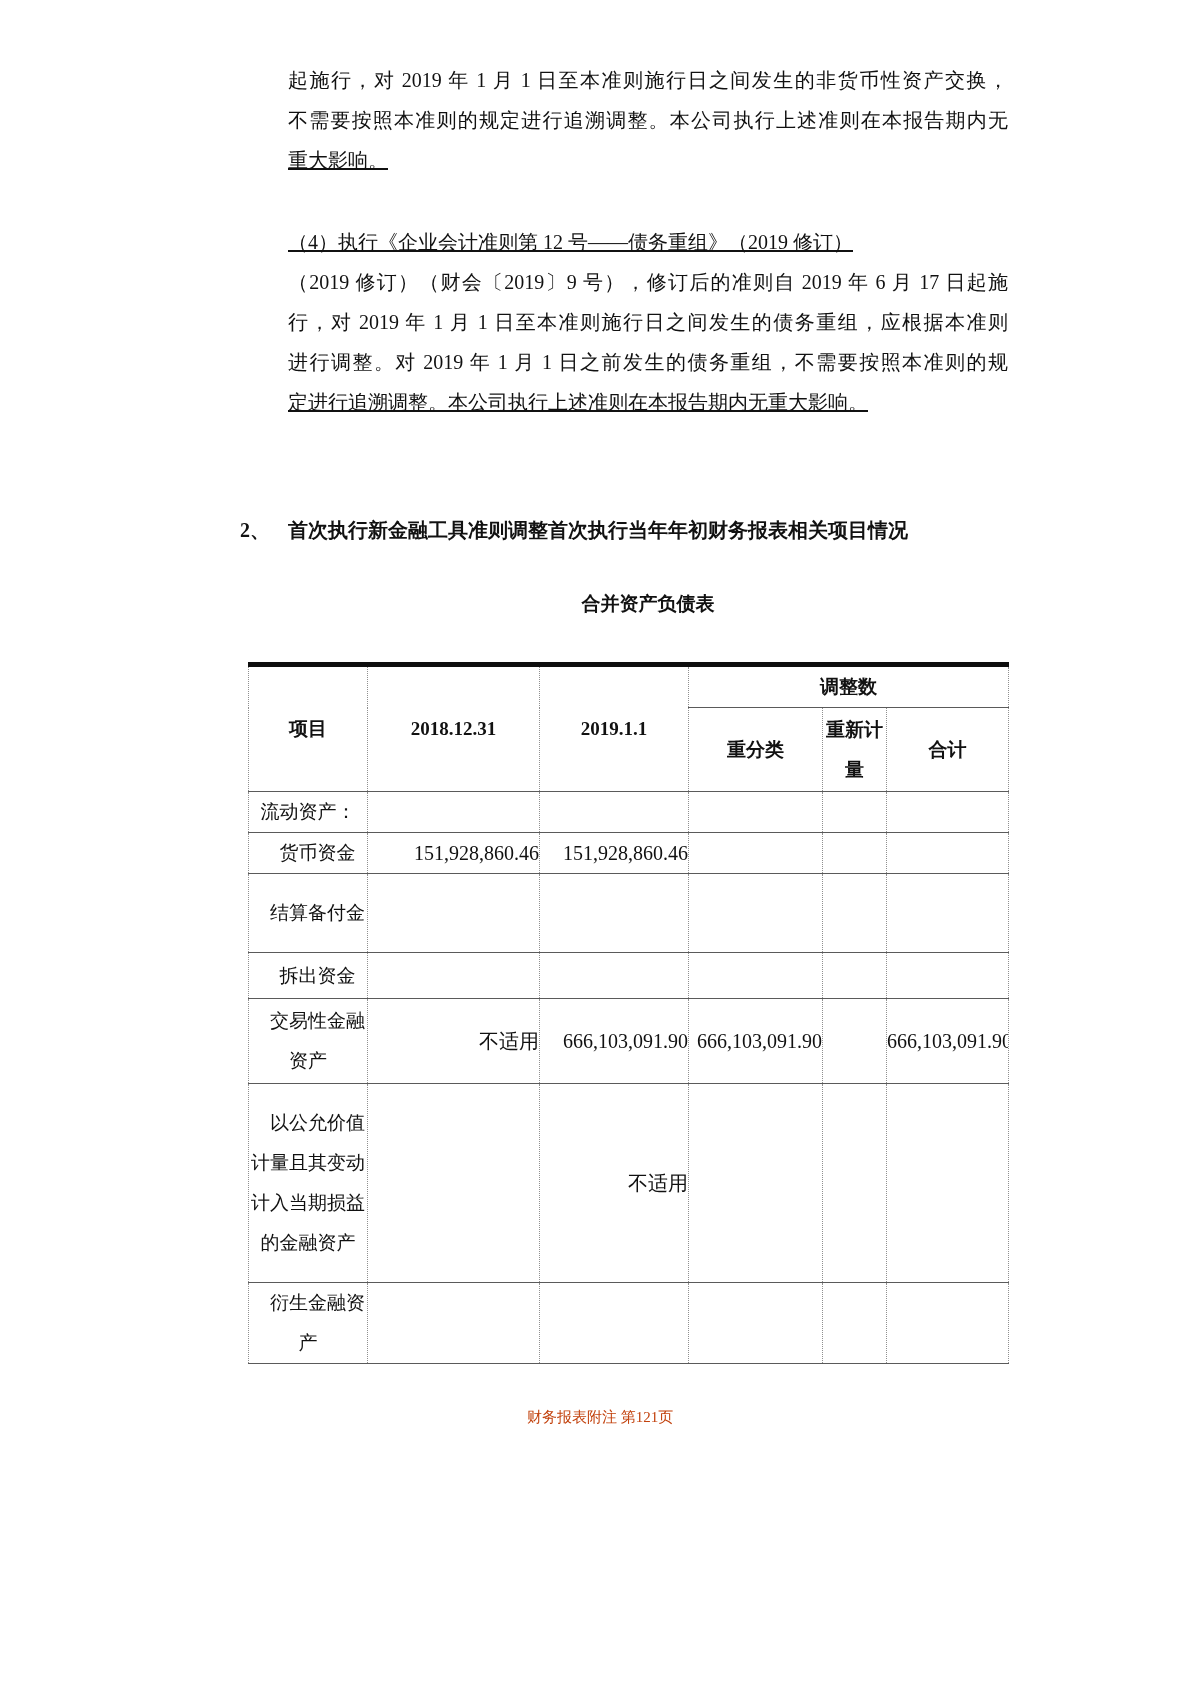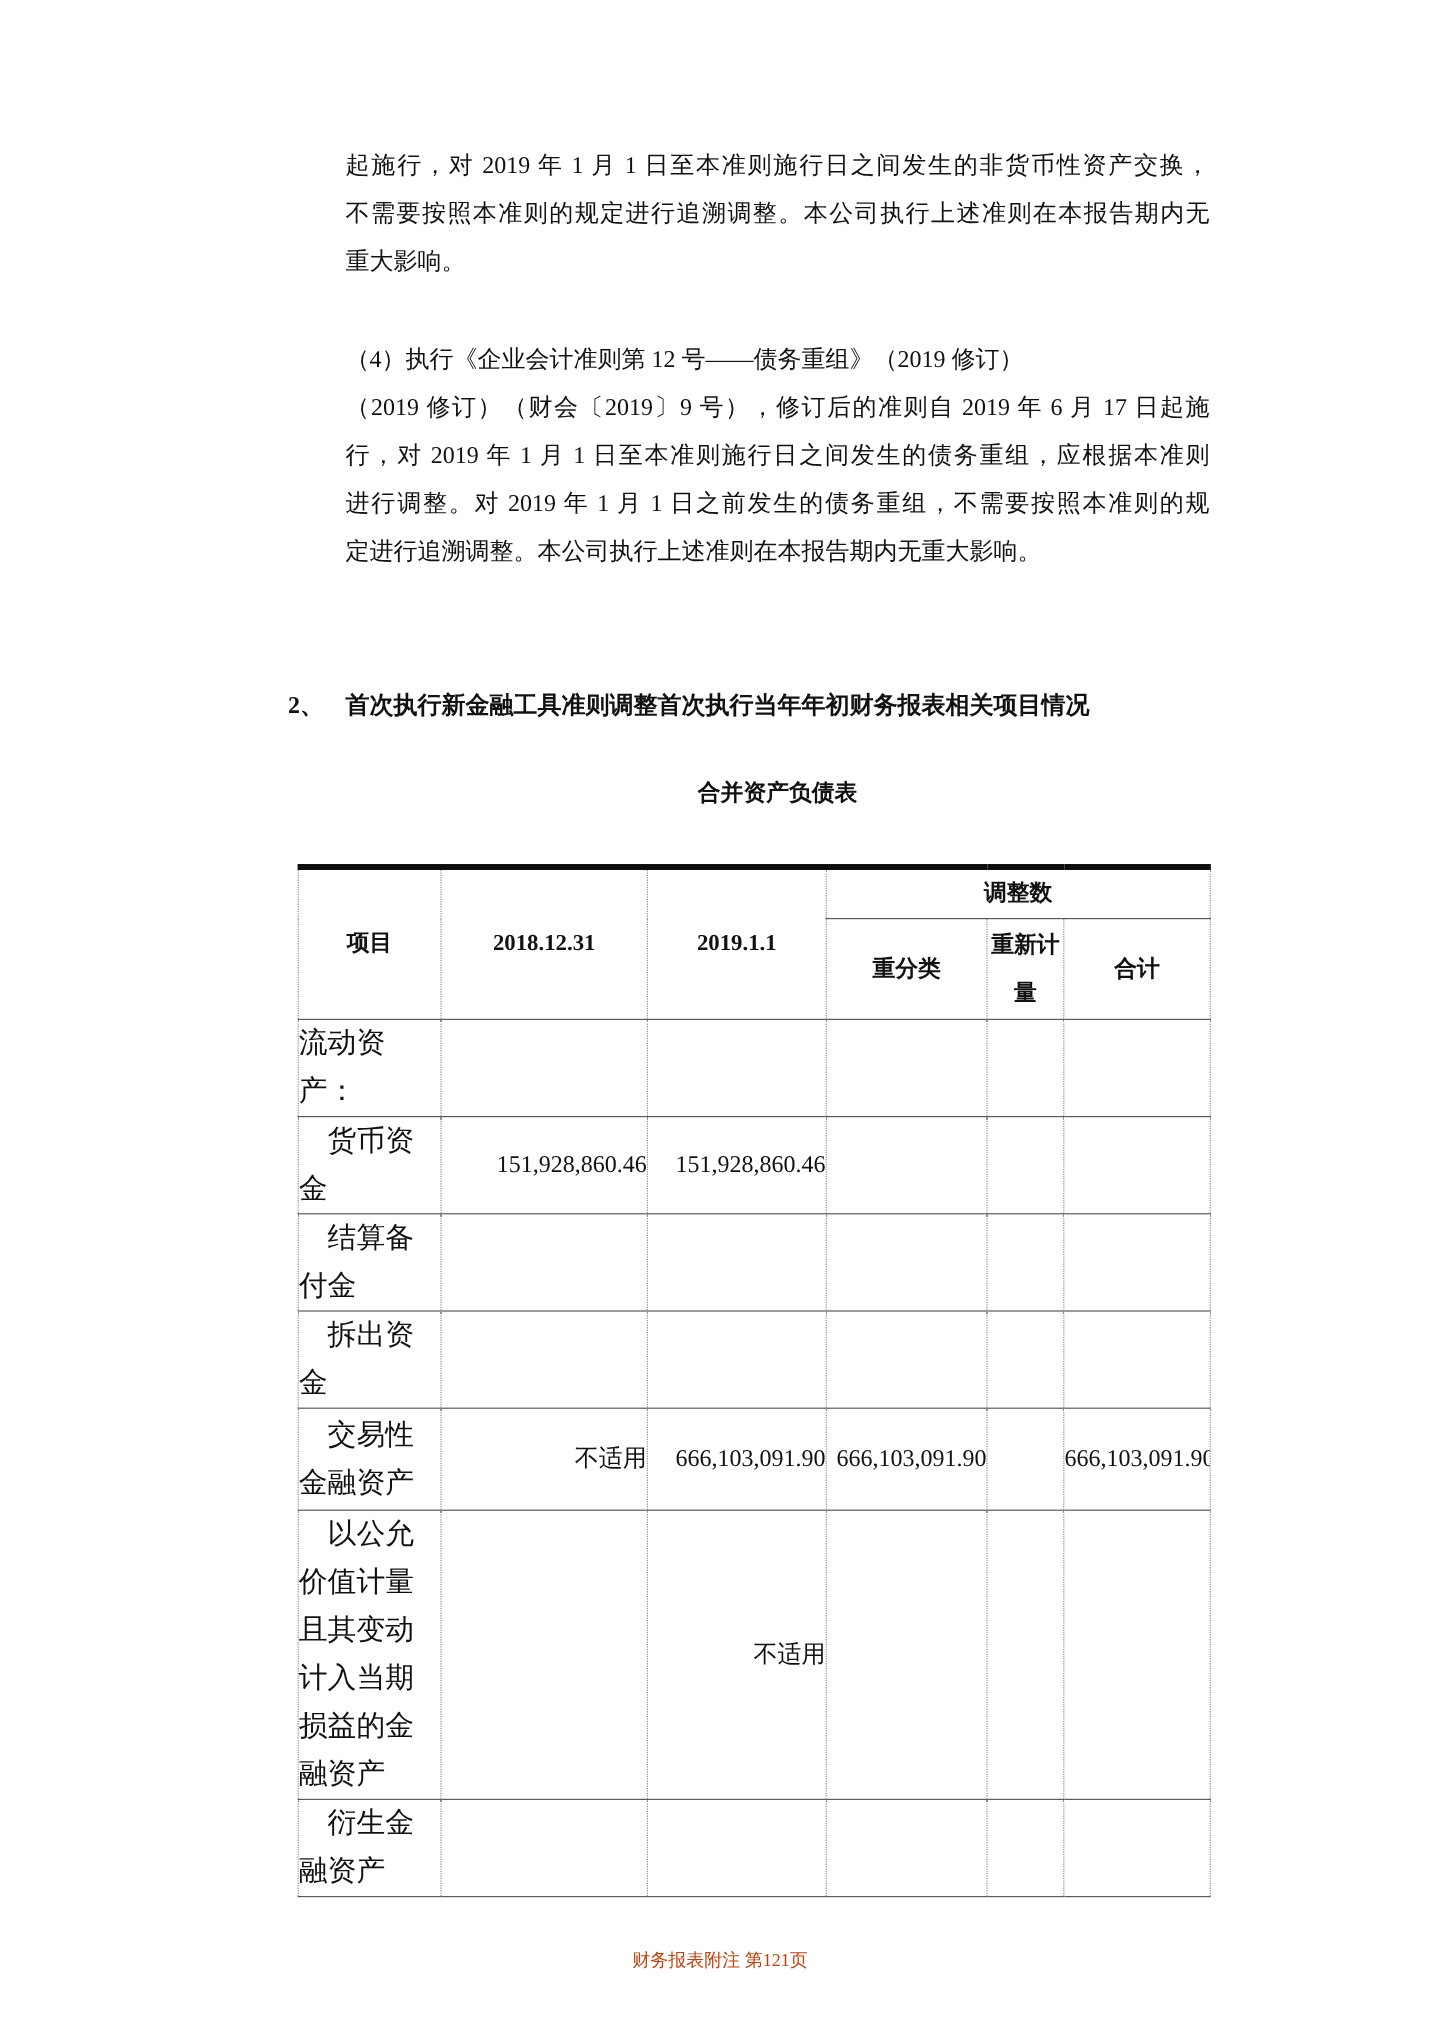--- a/index.html
+++ b/index.html
@@ -9,22 +9,22 @@
     margin:0 auto;
     background:#ffffff;
     font-family:"Liberation Serif","DejaVu Serif",serif;
     color:#111111;
     overflow:hidden;
   }
   
   .para{margin:0 192px 0 288px;width:720px;font-size:20px;line-height:40px;}
   .para .tl{display:block;}
   .para .jl{text-align:justify;text-align-last:justify;}
-  .para .ll{text-align:left;text-align-last:left;}
-  .p1{padding-top:118px;}
+  .para .ll{text-align:left;text-align-last:left;text-decoration:underline;}
+  .p1{padding-top:60px;}
   .p2{margin-top:42px;}
   
   .section-heading{
     margin:94px 0 0 240px;width:770px;
     display:flex;align-items:flex-start;
     font-weight:bold;font-size:20px;line-height:28px;
   }
   .section-heading .sec-num{width:48px;flex:0 0 48px;}
   .section-heading .sec-title{flex:1;}
   
@@ -53,23 +53,23 @@
     padding:0;
     vertical-align:middle;
     font-weight:normal;
   }
   table.bs th{font-weight:bold;font-size:19px;text-align:center;line-height:40px;}
   tr.hr1{height:41px;}
   tr.hr2{height:84px;}
   th.remeasure{font-size:18px;line-height:40px;padding:0 4px;}
   
   td.lbl{
-    font-size:24px;line-height:40px;
+    font-size:19px;line-height:40px;
     padding-left:8px;padding-right:8px;
-    text-align:left;vertical-align:middle;
+    text-align:center;vertical-align:middle;
     word-break:break-all;overflow-wrap:anywhere;
   }
   td.lbl.indent{text-indent:1em;}
   td.val{
     font-size:20px;line-height:24px;
     text-align:right;padding-right:7px;padding-left:2px;
     vertical-align:middle;
     white-space:nowrap;overflow:hidden;
   }
   tr.r1{height:40px;}  

